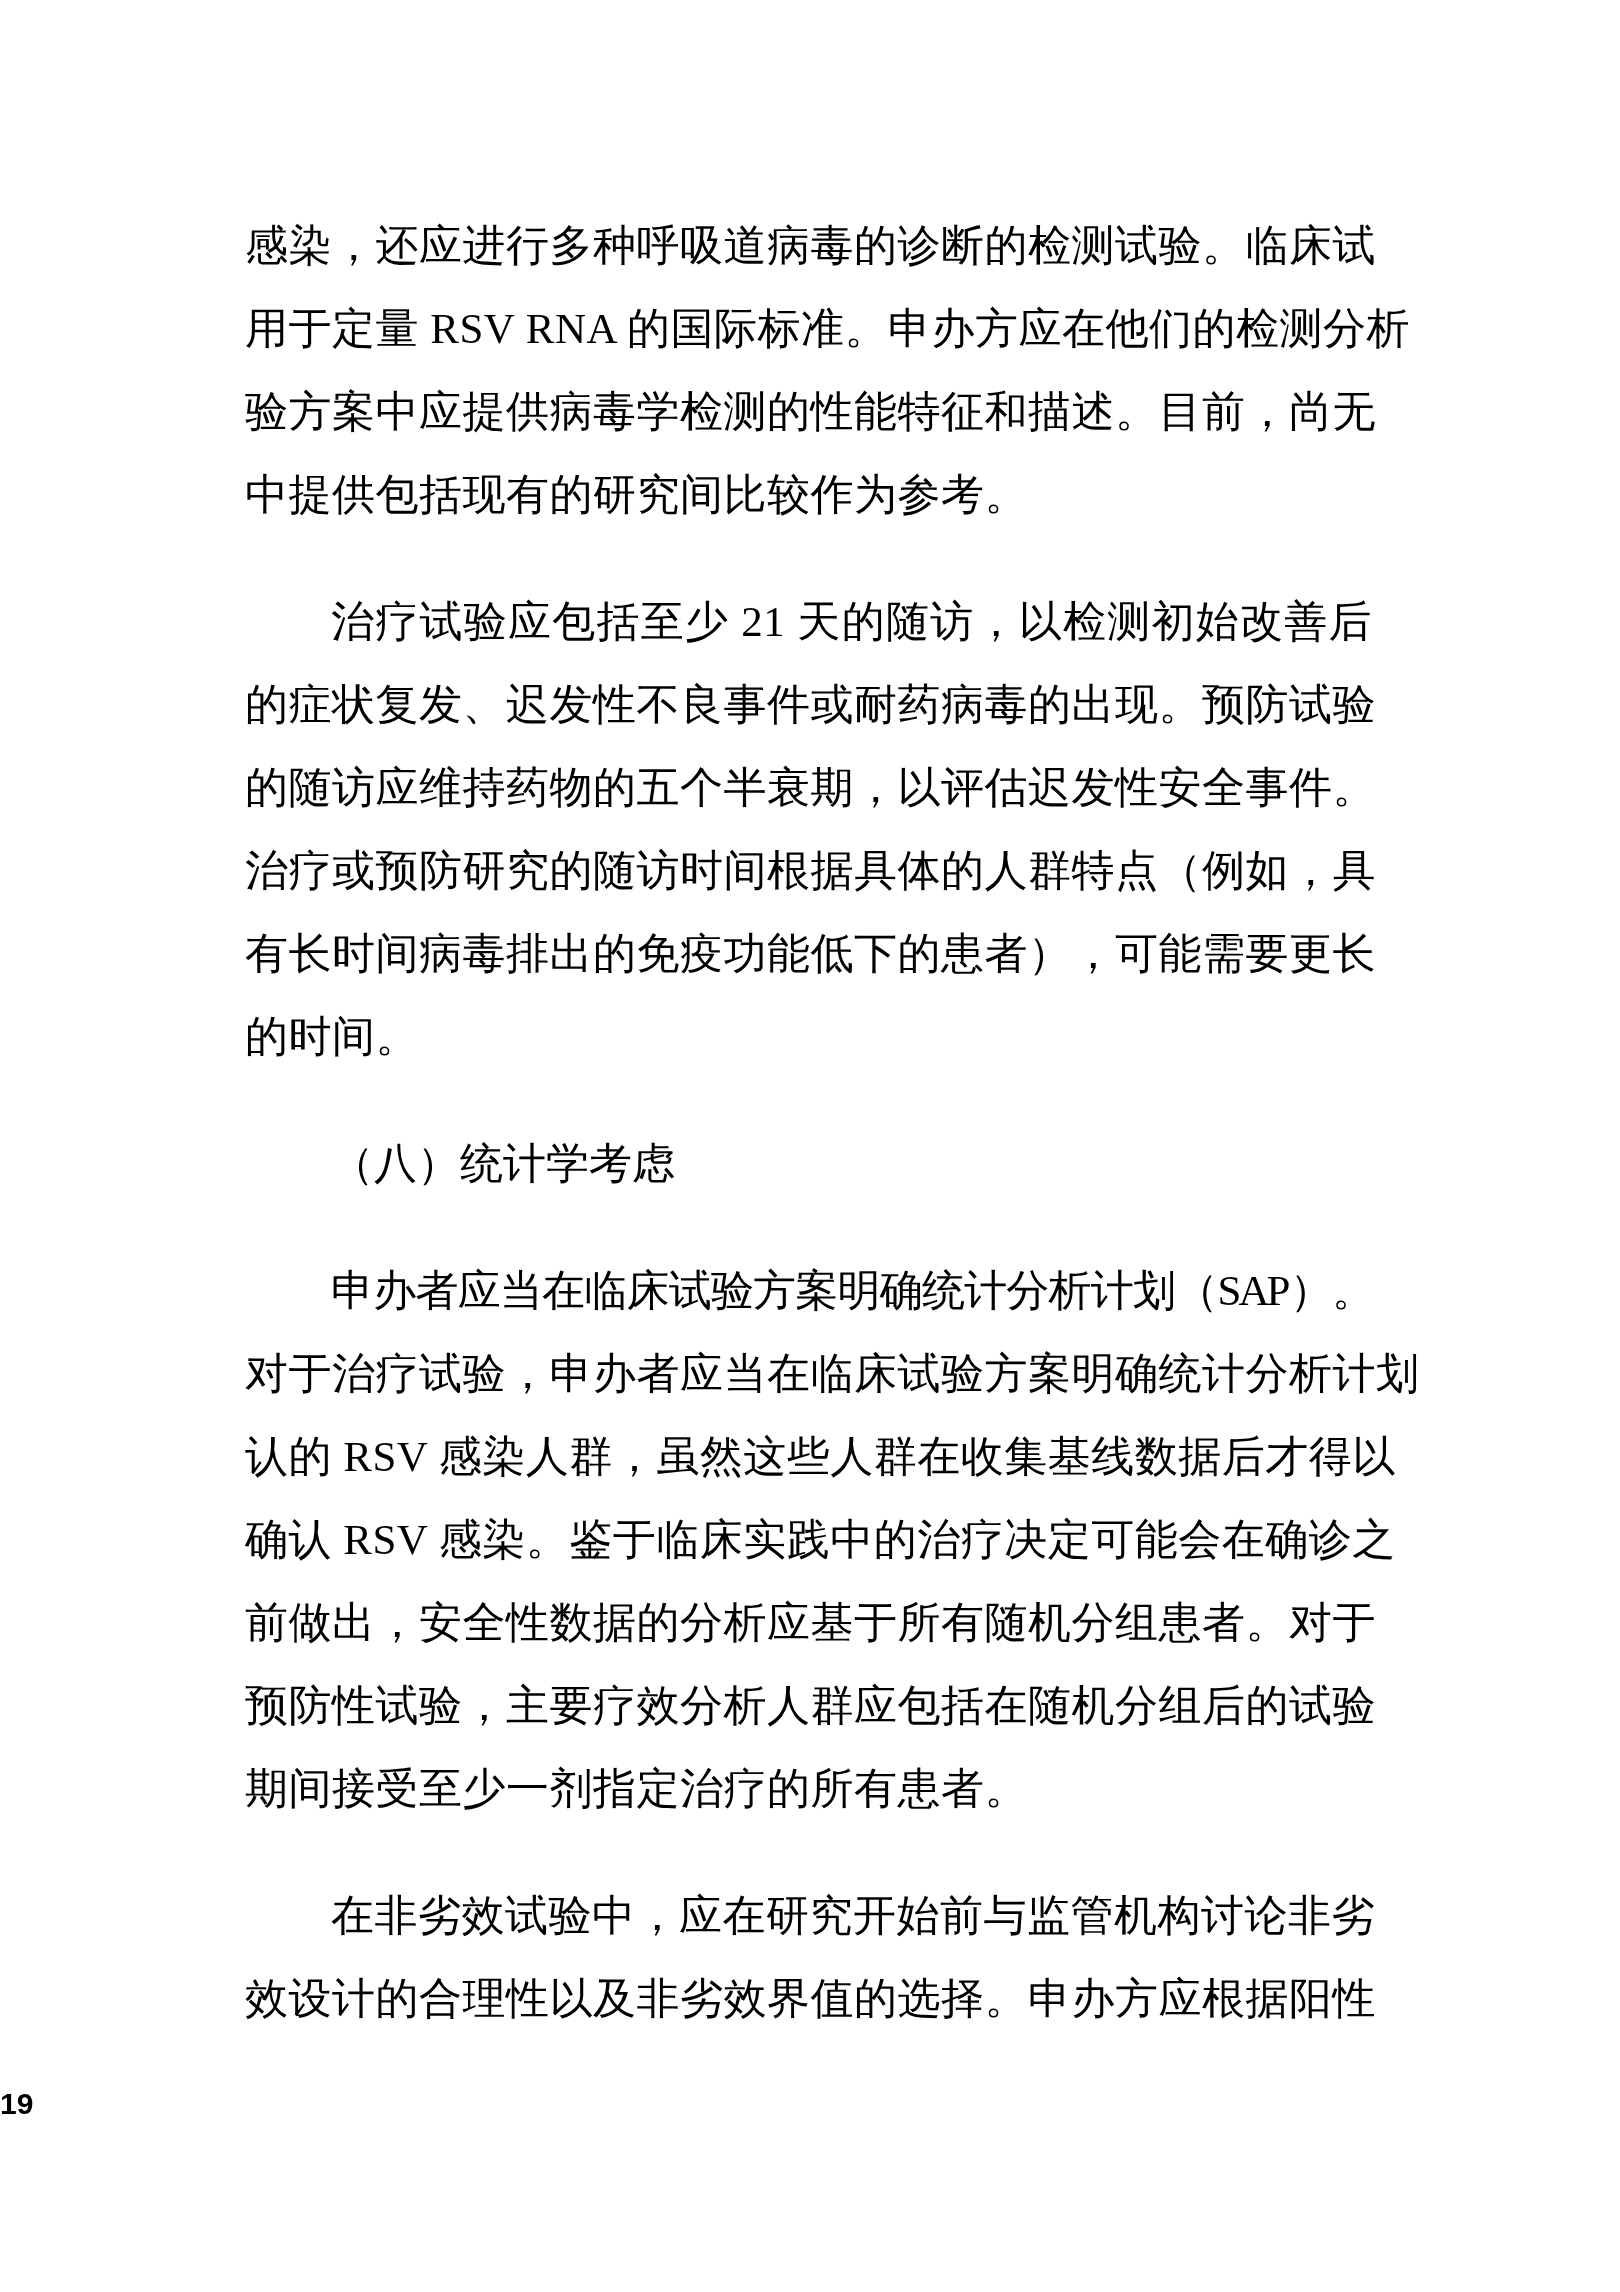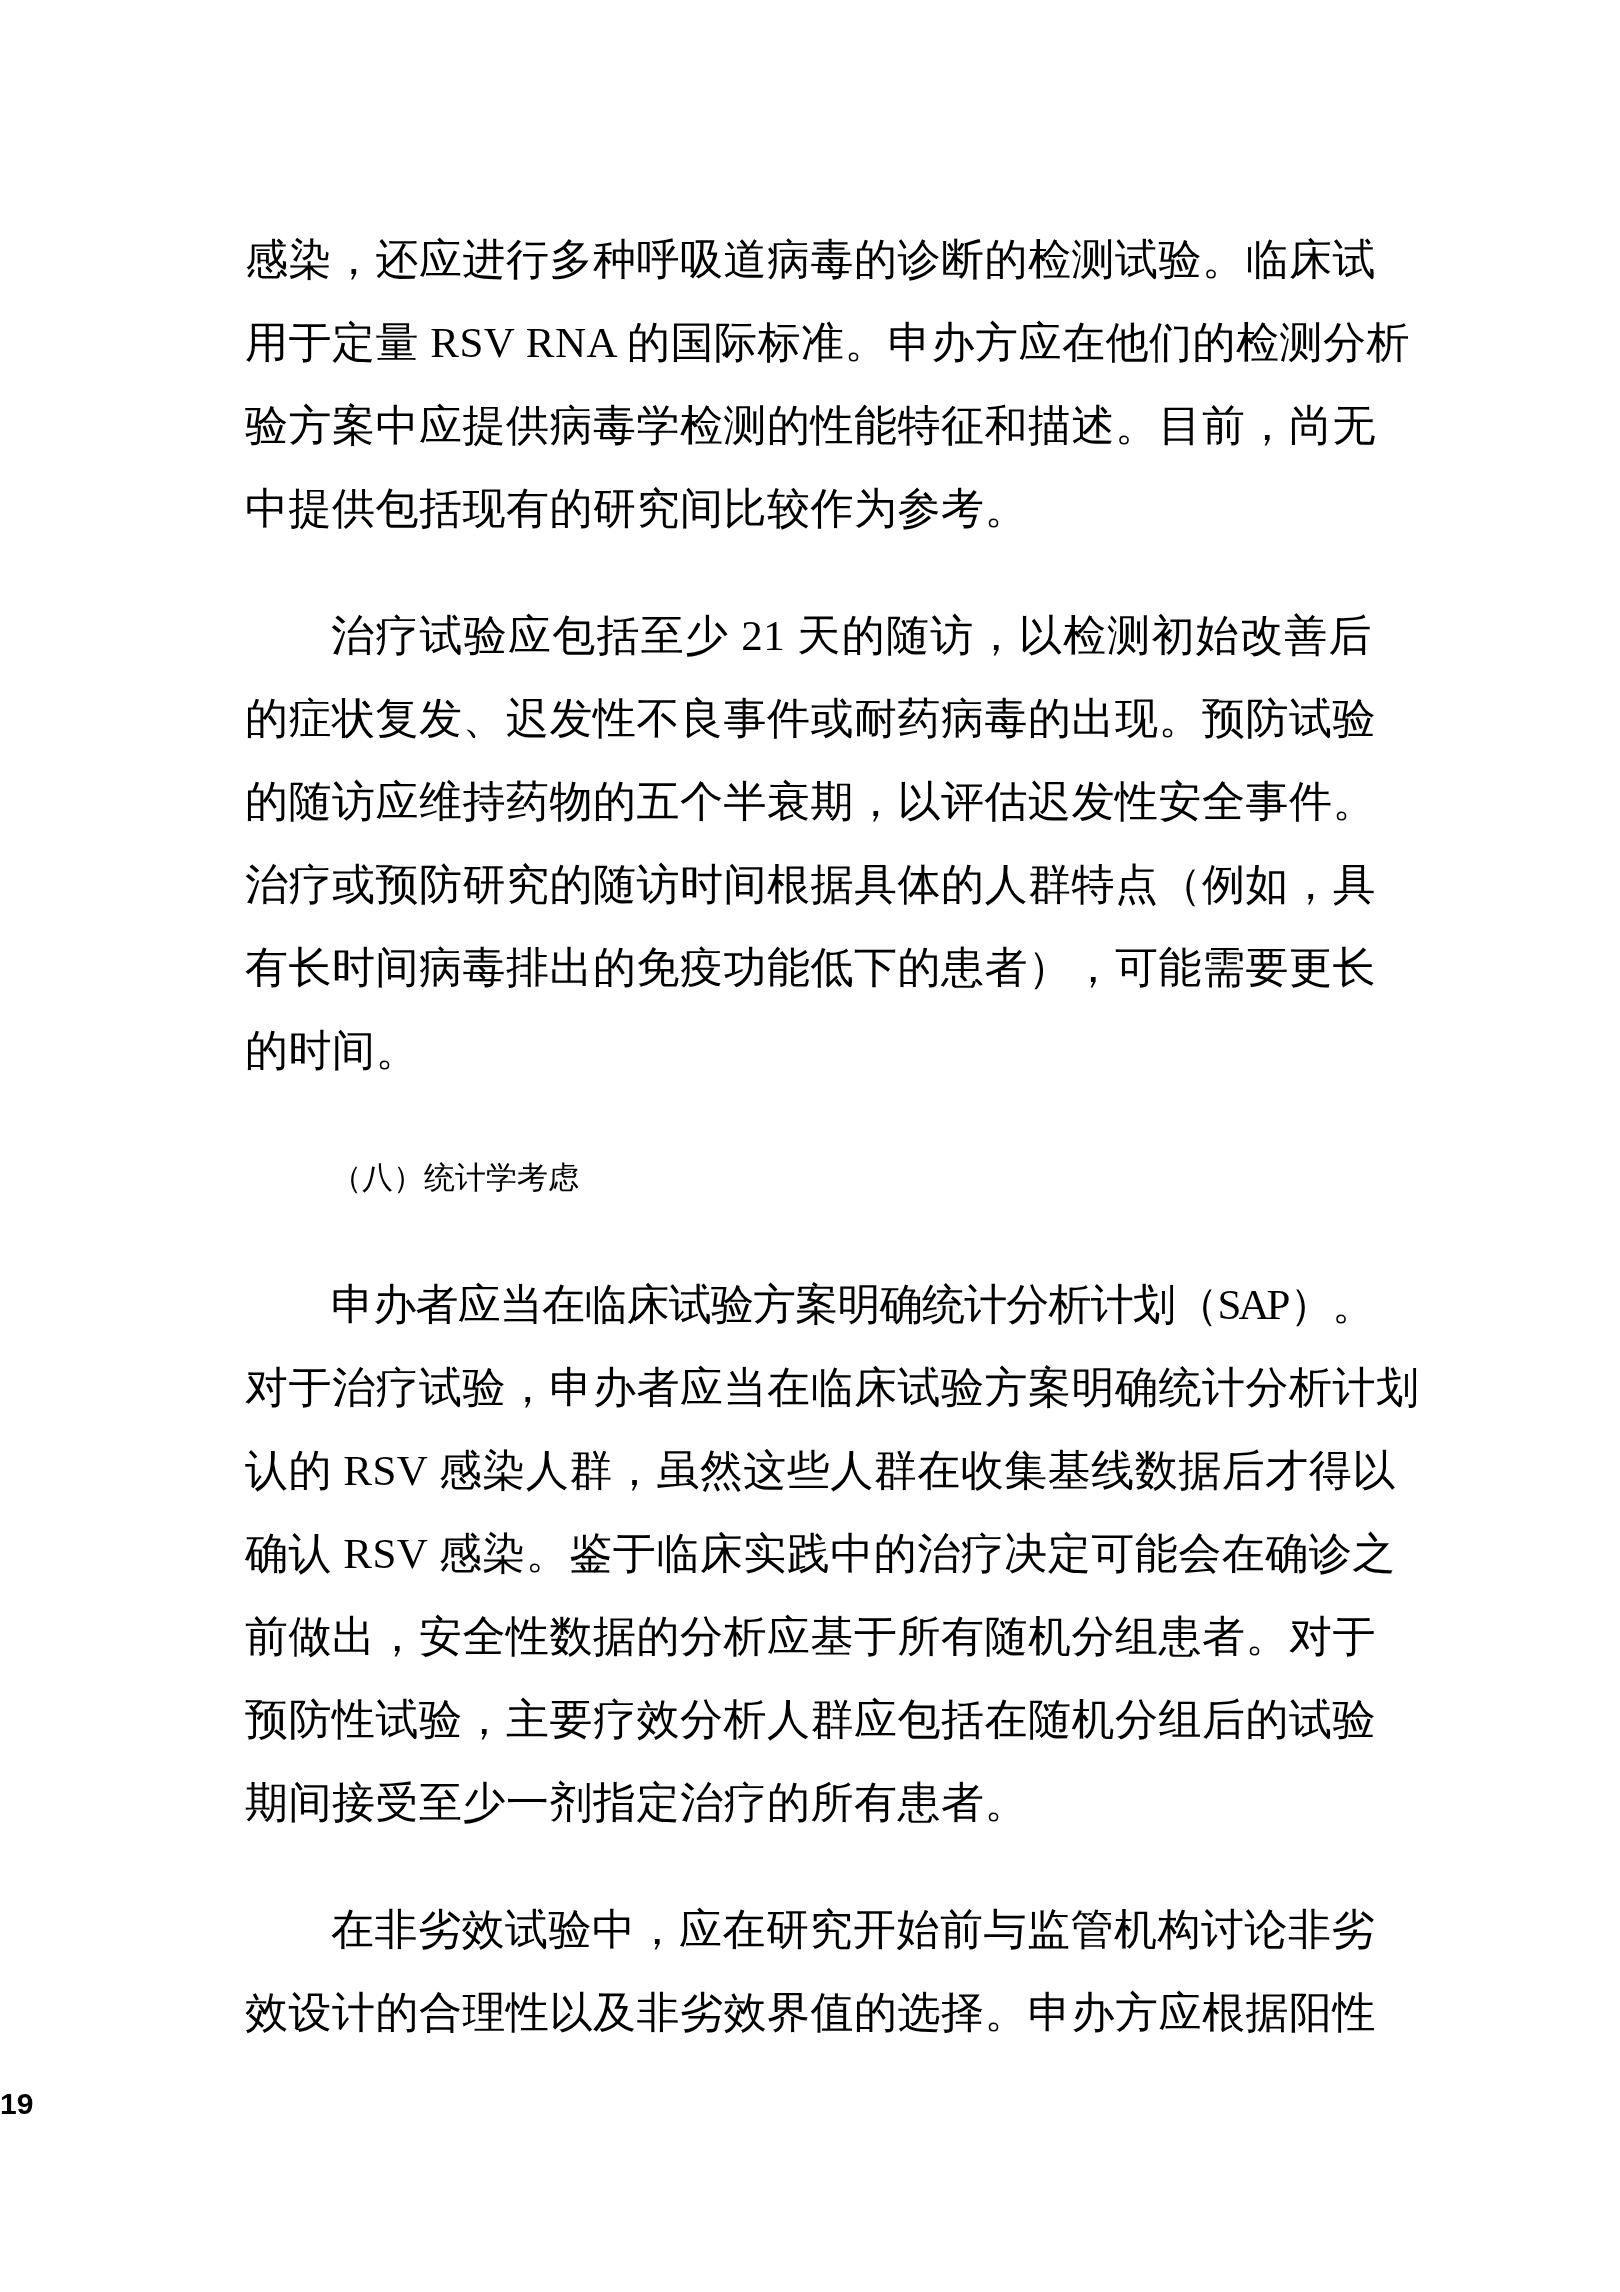--- a/index.html
+++ b/index.html
@@ -11,21 +11,21 @@
     width: 1620px;
     height: 2293px;
     position: relative;
     overflow: hidden;
     font-family: "Liberation Serif", "DejaVu Serif", serif;
     color: #000000;
   }
   .doc-text {
     position: absolute;
     left: 245px;
-    top: 218px;
+    top: 204px;
     width: 1127px;
   }
   .blk + .blk {
     margin-top: 44px;
   }
   .ln {
     font-size: 43px;
     line-height: 83px;
     height: 83px;
     text-align: justify;
@@ -37,21 +37,21 @@
     text-align: left;
     text-align-last: left;
   }
   .ind {
     text-indent: 86px;
   }
   .tight {
     letter-spacing: -2.9px;
   }
   .heading {
-    font-size: 31px;
+    font-size: 43px;
     line-height: 83px;
     height: 83px;
     text-indent: 86px;
     text-align: center;
     text-align-last: left;
     white-space: nowrap;
   }
   .page-num {
     position: absolute;
     top: 2084px;

